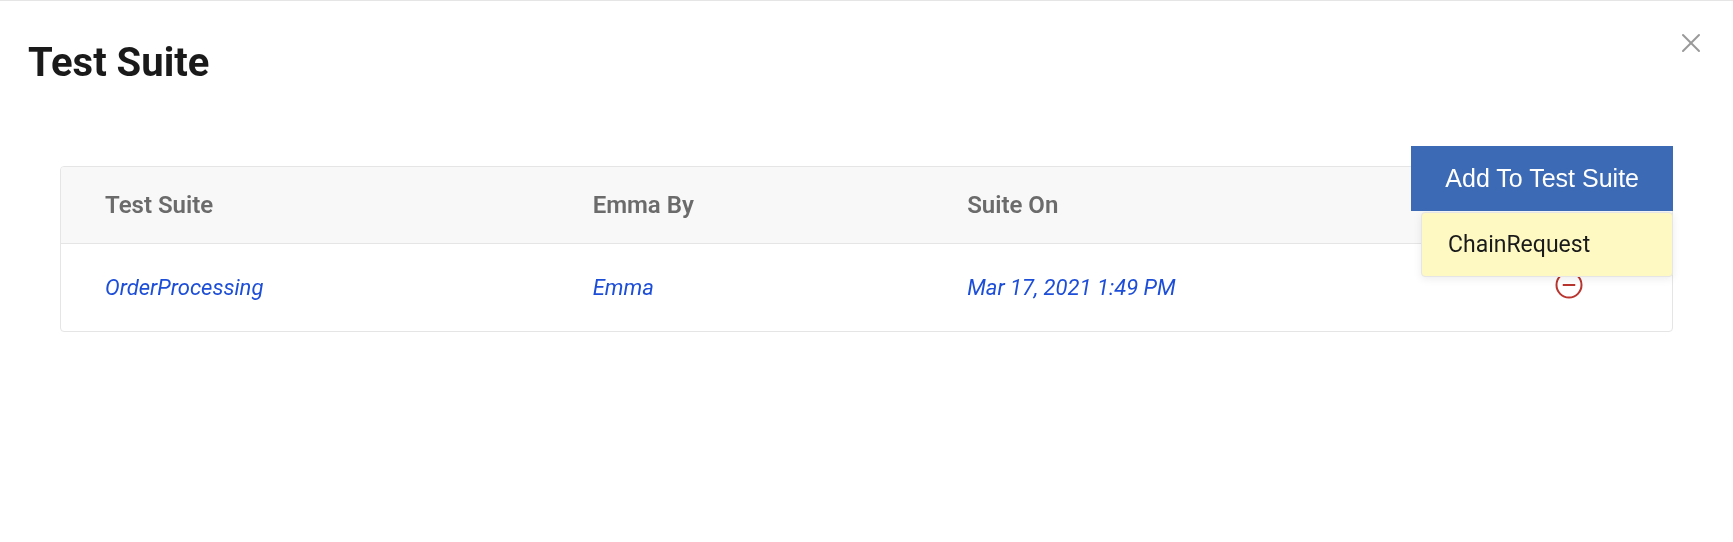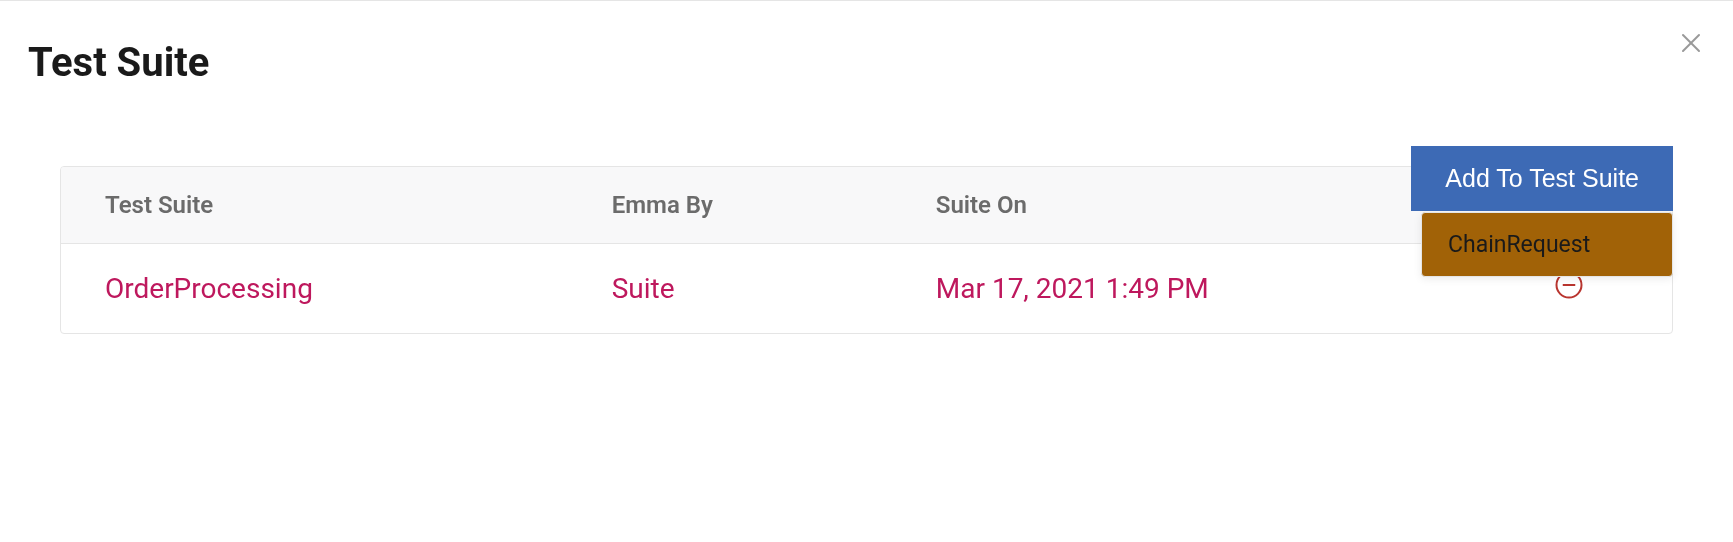--- a/index.html
+++ b/index.html
@@ -53,21 +53,21 @@
       font-size: 25px;
       font-weight: 500;
       padding: 18px 34px;
       cursor: pointer;
       z-index: 10;
     }
     .dropdown-menu {
       position: absolute;
       right: 60px;
       top: 46px;
-      background: #a16207;
+      background: #fef9c3;
       border: 1px solid #e5e5e5;
       border-radius: 4px;
       box-shadow: 0 2px 8px rgba(0,0,0,0.08);
       min-width: 252px;
       z-index: 9;
     }
     .dropdown-item {
       padding: 18px 26px;
       font-size: 23px;
       color: #1a1a1a;
@@ -91,24 +91,25 @@
       text-align: left;
       font-size: 24px;
       font-weight: 600;
       color: #6b6b6b;
       padding: 24px 44px;
     }
     th.col-actions {
       width: 160px;
     }
     td {
-      font-size: 28px;
-      color: #be185d;
+      font-size: 22px;
+      color: #1d4ed8;
       padding: 26px 44px;
       vertical-align: middle;
+      font-style: italic;
     }
     td.col-actions {
       text-align: right;
       padding-right: 88px;
     }
     .remove-icon {
       display: inline-flex;
       align-items: center;
       justify-content: center;
       cursor: pointer;
@@ -145,21 +146,21 @@
         <tr>
           <th>Test Suite</th>
           <th>Emma By</th>
           <th>Suite On</th>
           <th class="col-actions"></th>
         </tr>
       </thead>
       <tbody>
         <tr>
           <td>OrderProcessing</td>
-          <td>Suite</td>
+          <td>Emma</td>
           <td>Mar 17, 2021 1:49 PM</td>
           <td class="col-actions">
             <span class="remove-icon">
               <svg viewBox="0 0 24 24" fill="none" stroke="currentColor" stroke-width="1.6">
                 <circle cx="12" cy="12" r="10"></circle>
                 <line x1="7" y1="12" x2="17" y2="12"></line>
               </svg>
             </span>
           </td>
         </tr>

